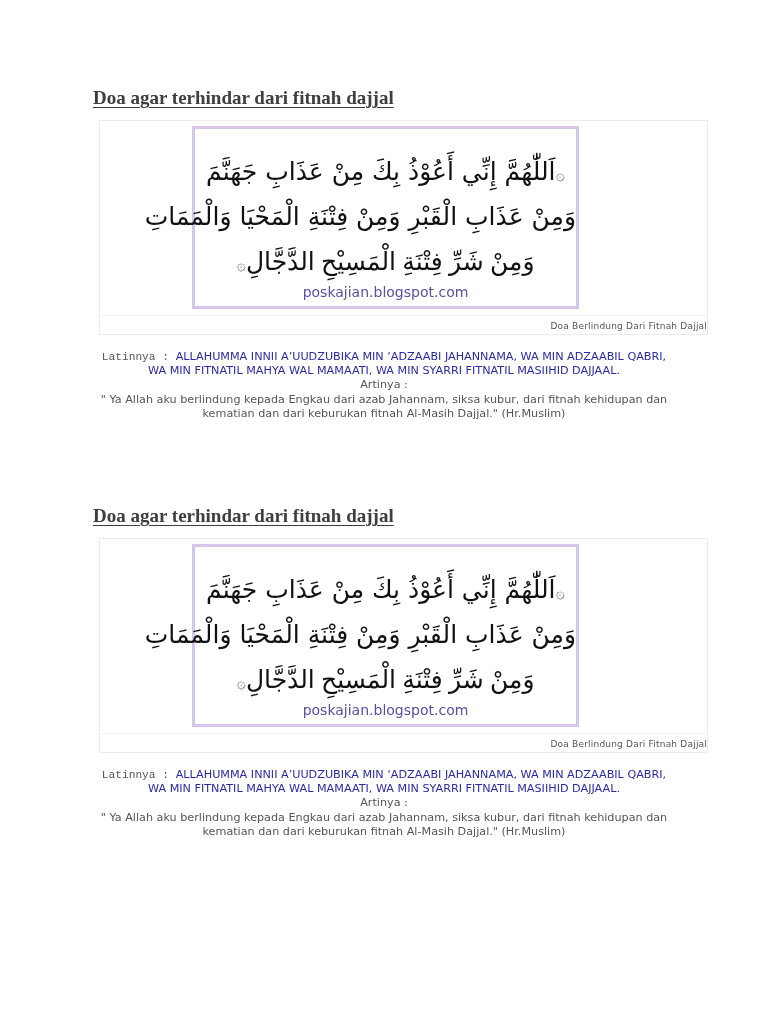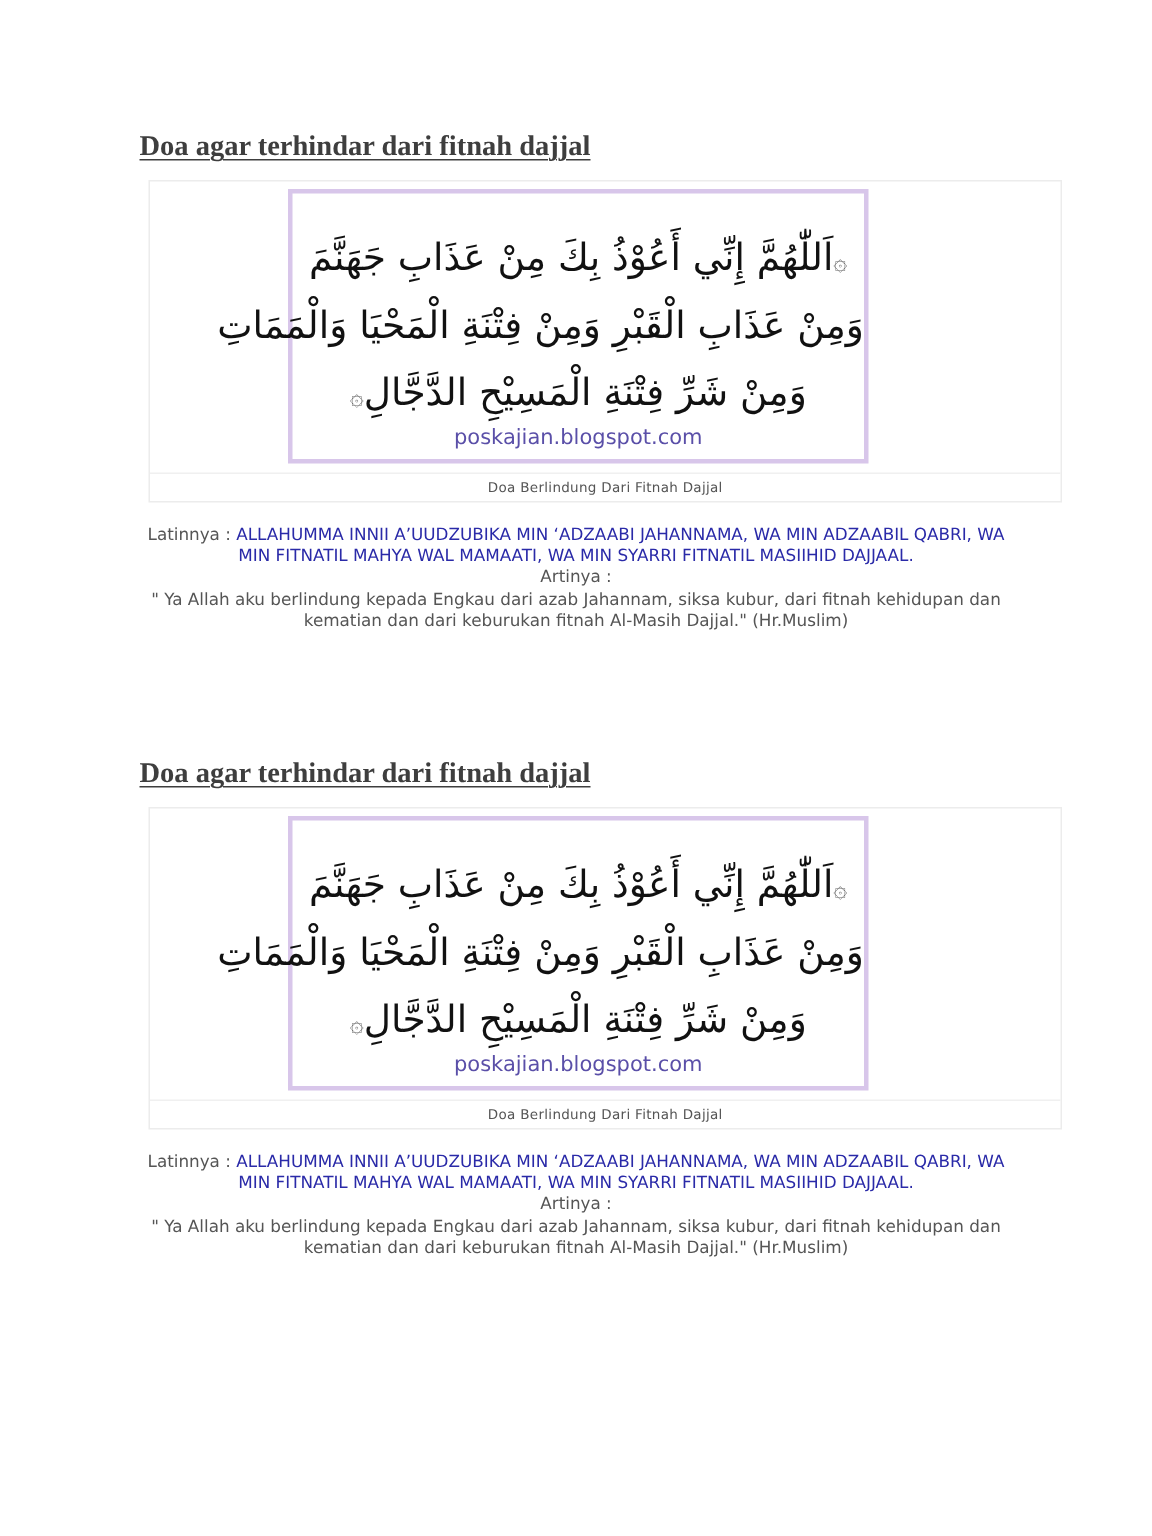--- a/index.html
+++ b/index.html
@@ -67,57 +67,57 @@
     text-align: center;
     direction: rtl;
     font-family: "DejaVu Sans", sans-serif;
     font-size: 25px;
     color: #111111;
     white-space: nowrap;
     line-height: 1;
   }
   .arabic.l1 { top: 30px; }
   .arabic.l2 { top: 75px; }
-  .arabic.l3 { top: 120px; }
+  .arabic.l3 { top: 120px; font-family: Liberation Serif, serif; }
   .ornament {
     color: #6a6a6a;
     font-size: 16px;
   }
   .watermark {
     position: absolute;
     left: 0;
     right: 0;
     top: 155px;
     text-align: center;
     font-family: "DejaVu Sans", sans-serif;
     font-size: 14px;
     color: #5a4fa8;
   }
   .caption {
     position: absolute;
     left: 0;
     right: 0;
     top: 200px;
-    text-align: center;
+    text-align: right;
     font-family: "DejaVu Sans", sans-serif;
     font-size: 9px;
     color: #555555;
     letter-spacing: 0.2px;
   }
   .body-text {
     position: absolute;
     left: 96px;
     width: 576px;
     text-align: center;
     font-family: "DejaVu Sans", sans-serif;
     font-size: 11.2px;
     line-height: 14.2px;
     color: #555555;
   }
-  .latin-label { color: #555555; }
+  .latin-label { color: #555555; font-family: Liberation Mono, monospace; }
   .latin-text { color: #2a2aa8; margin-top: 14px; }
   .artinya-label { display: block; color: #555555; }
   .translation { display: block; color: #555555; }
 </style>
 </head>
 <body>
 
 <div class="section" style="top:0;">
   <a class="heading" style="top:87px;">Doa agar terhindar dari fitnah dajjal</a>
 

